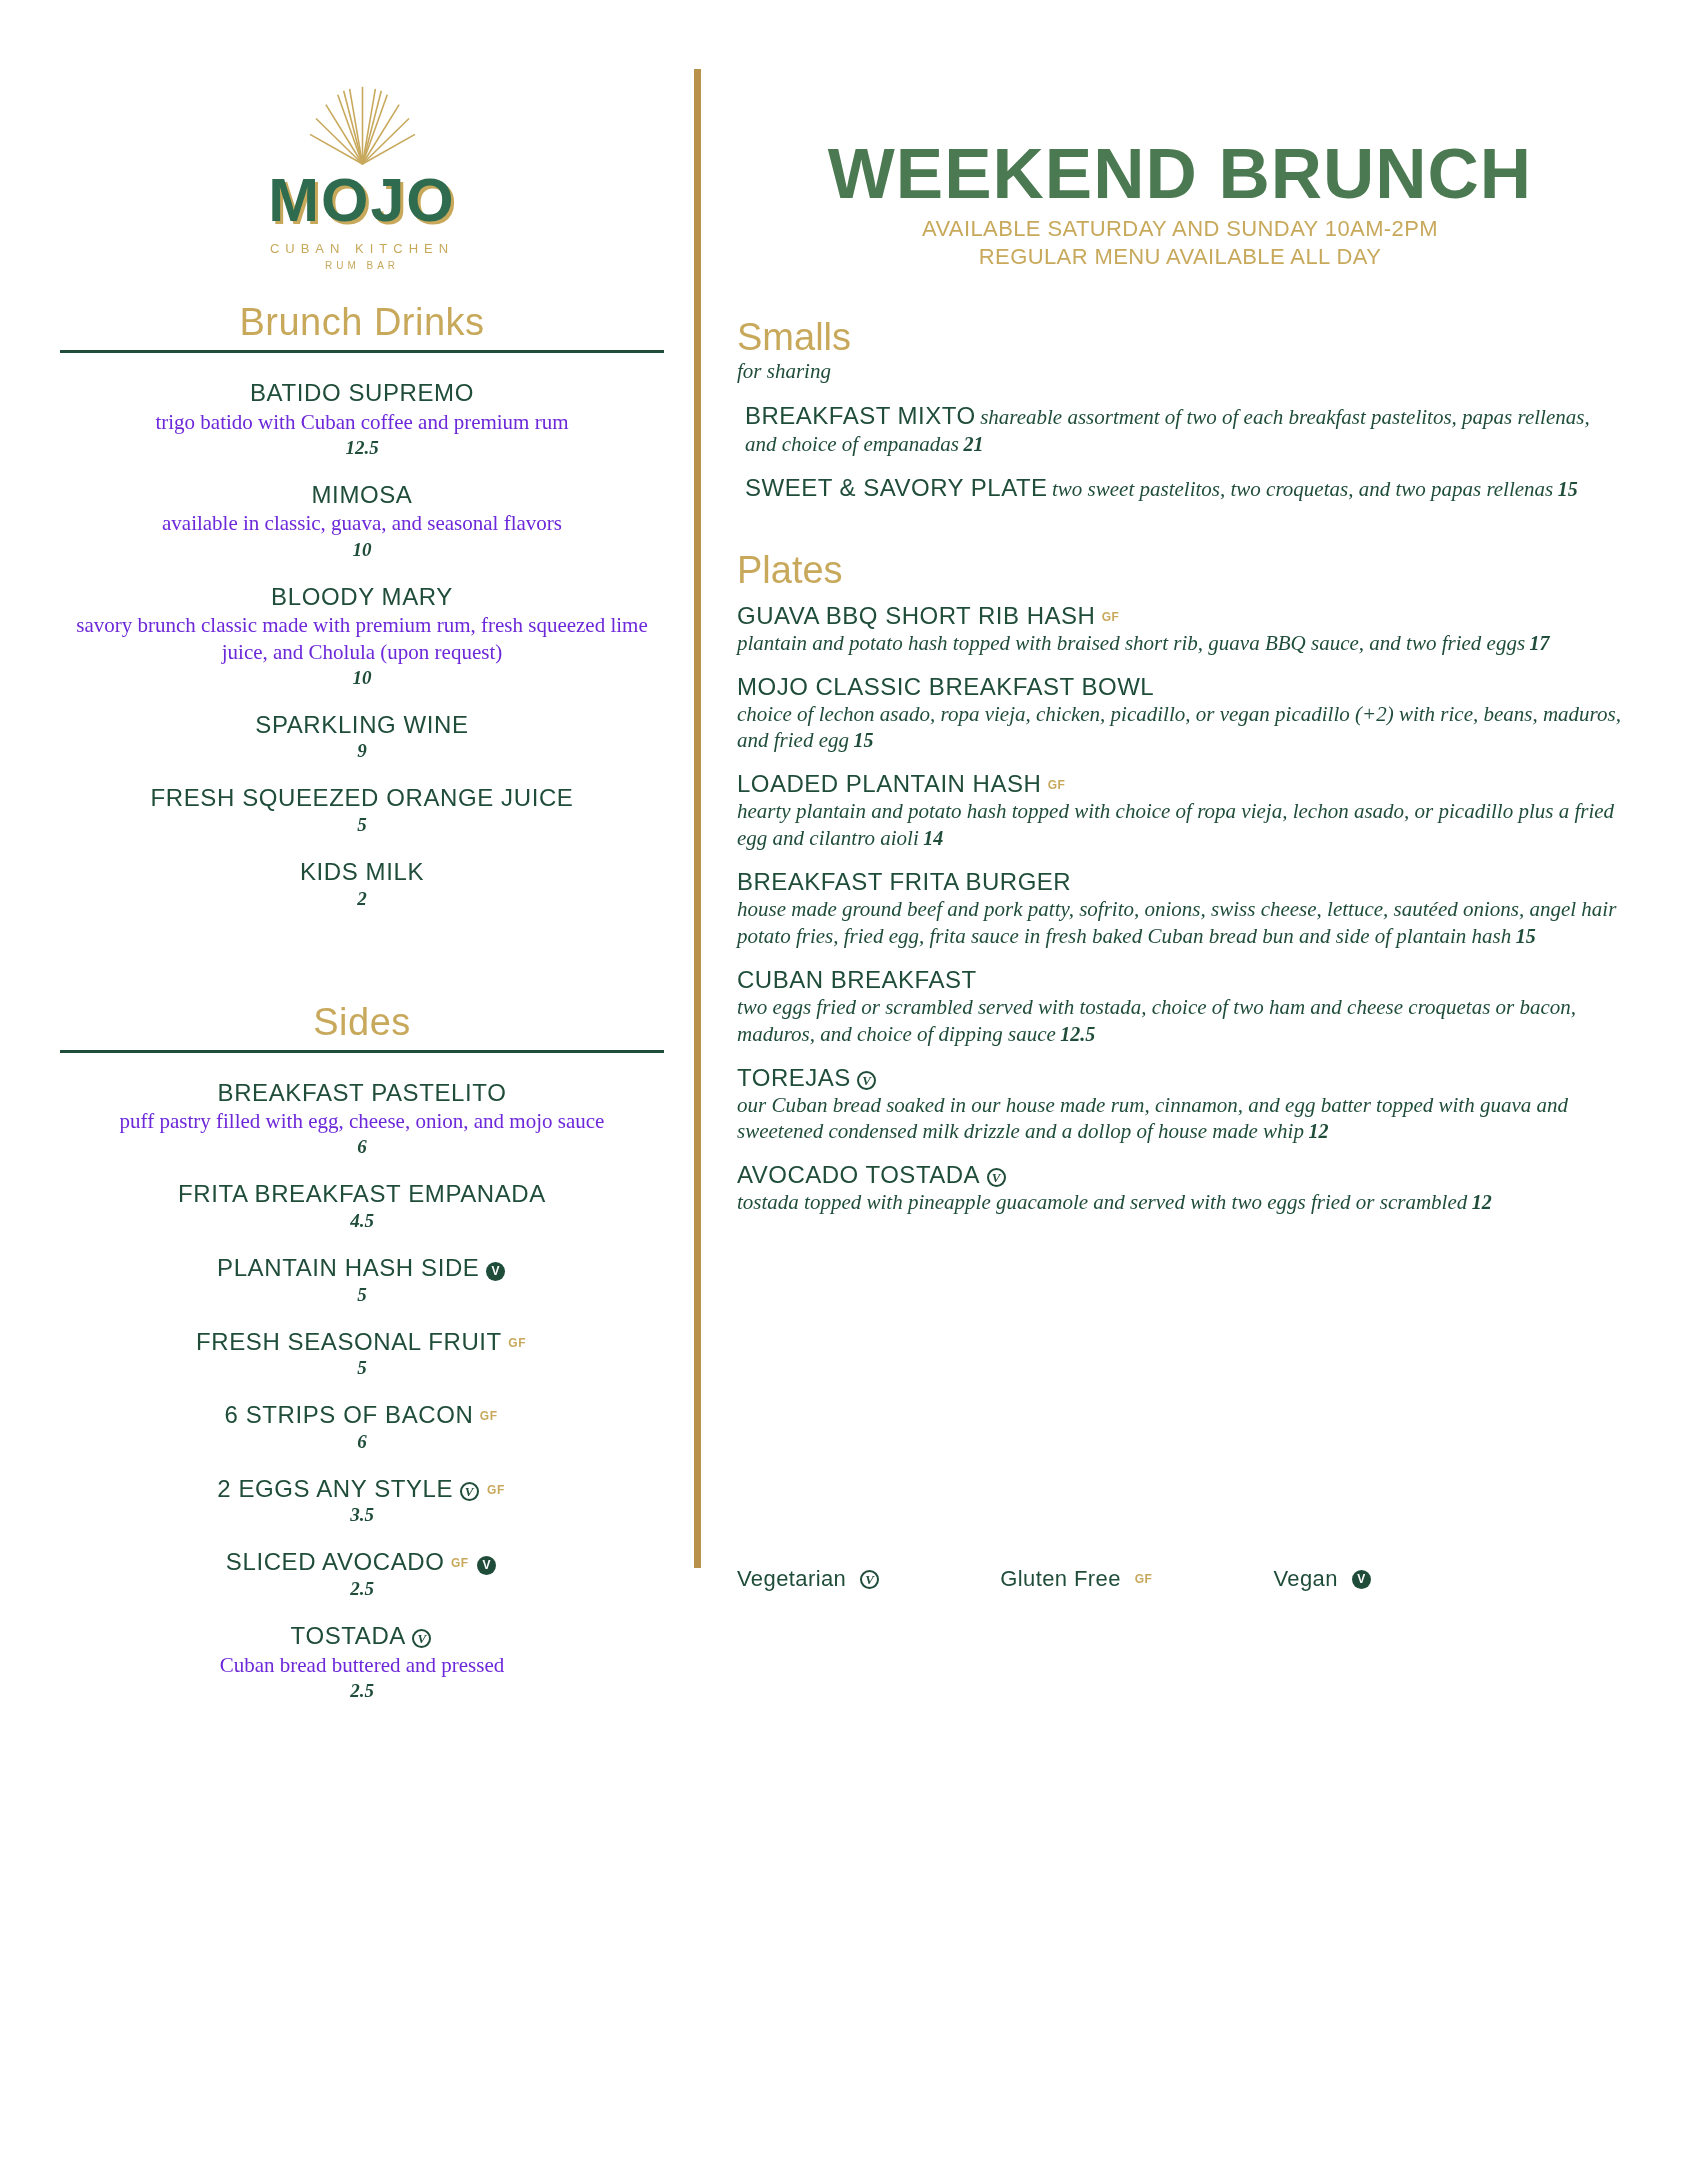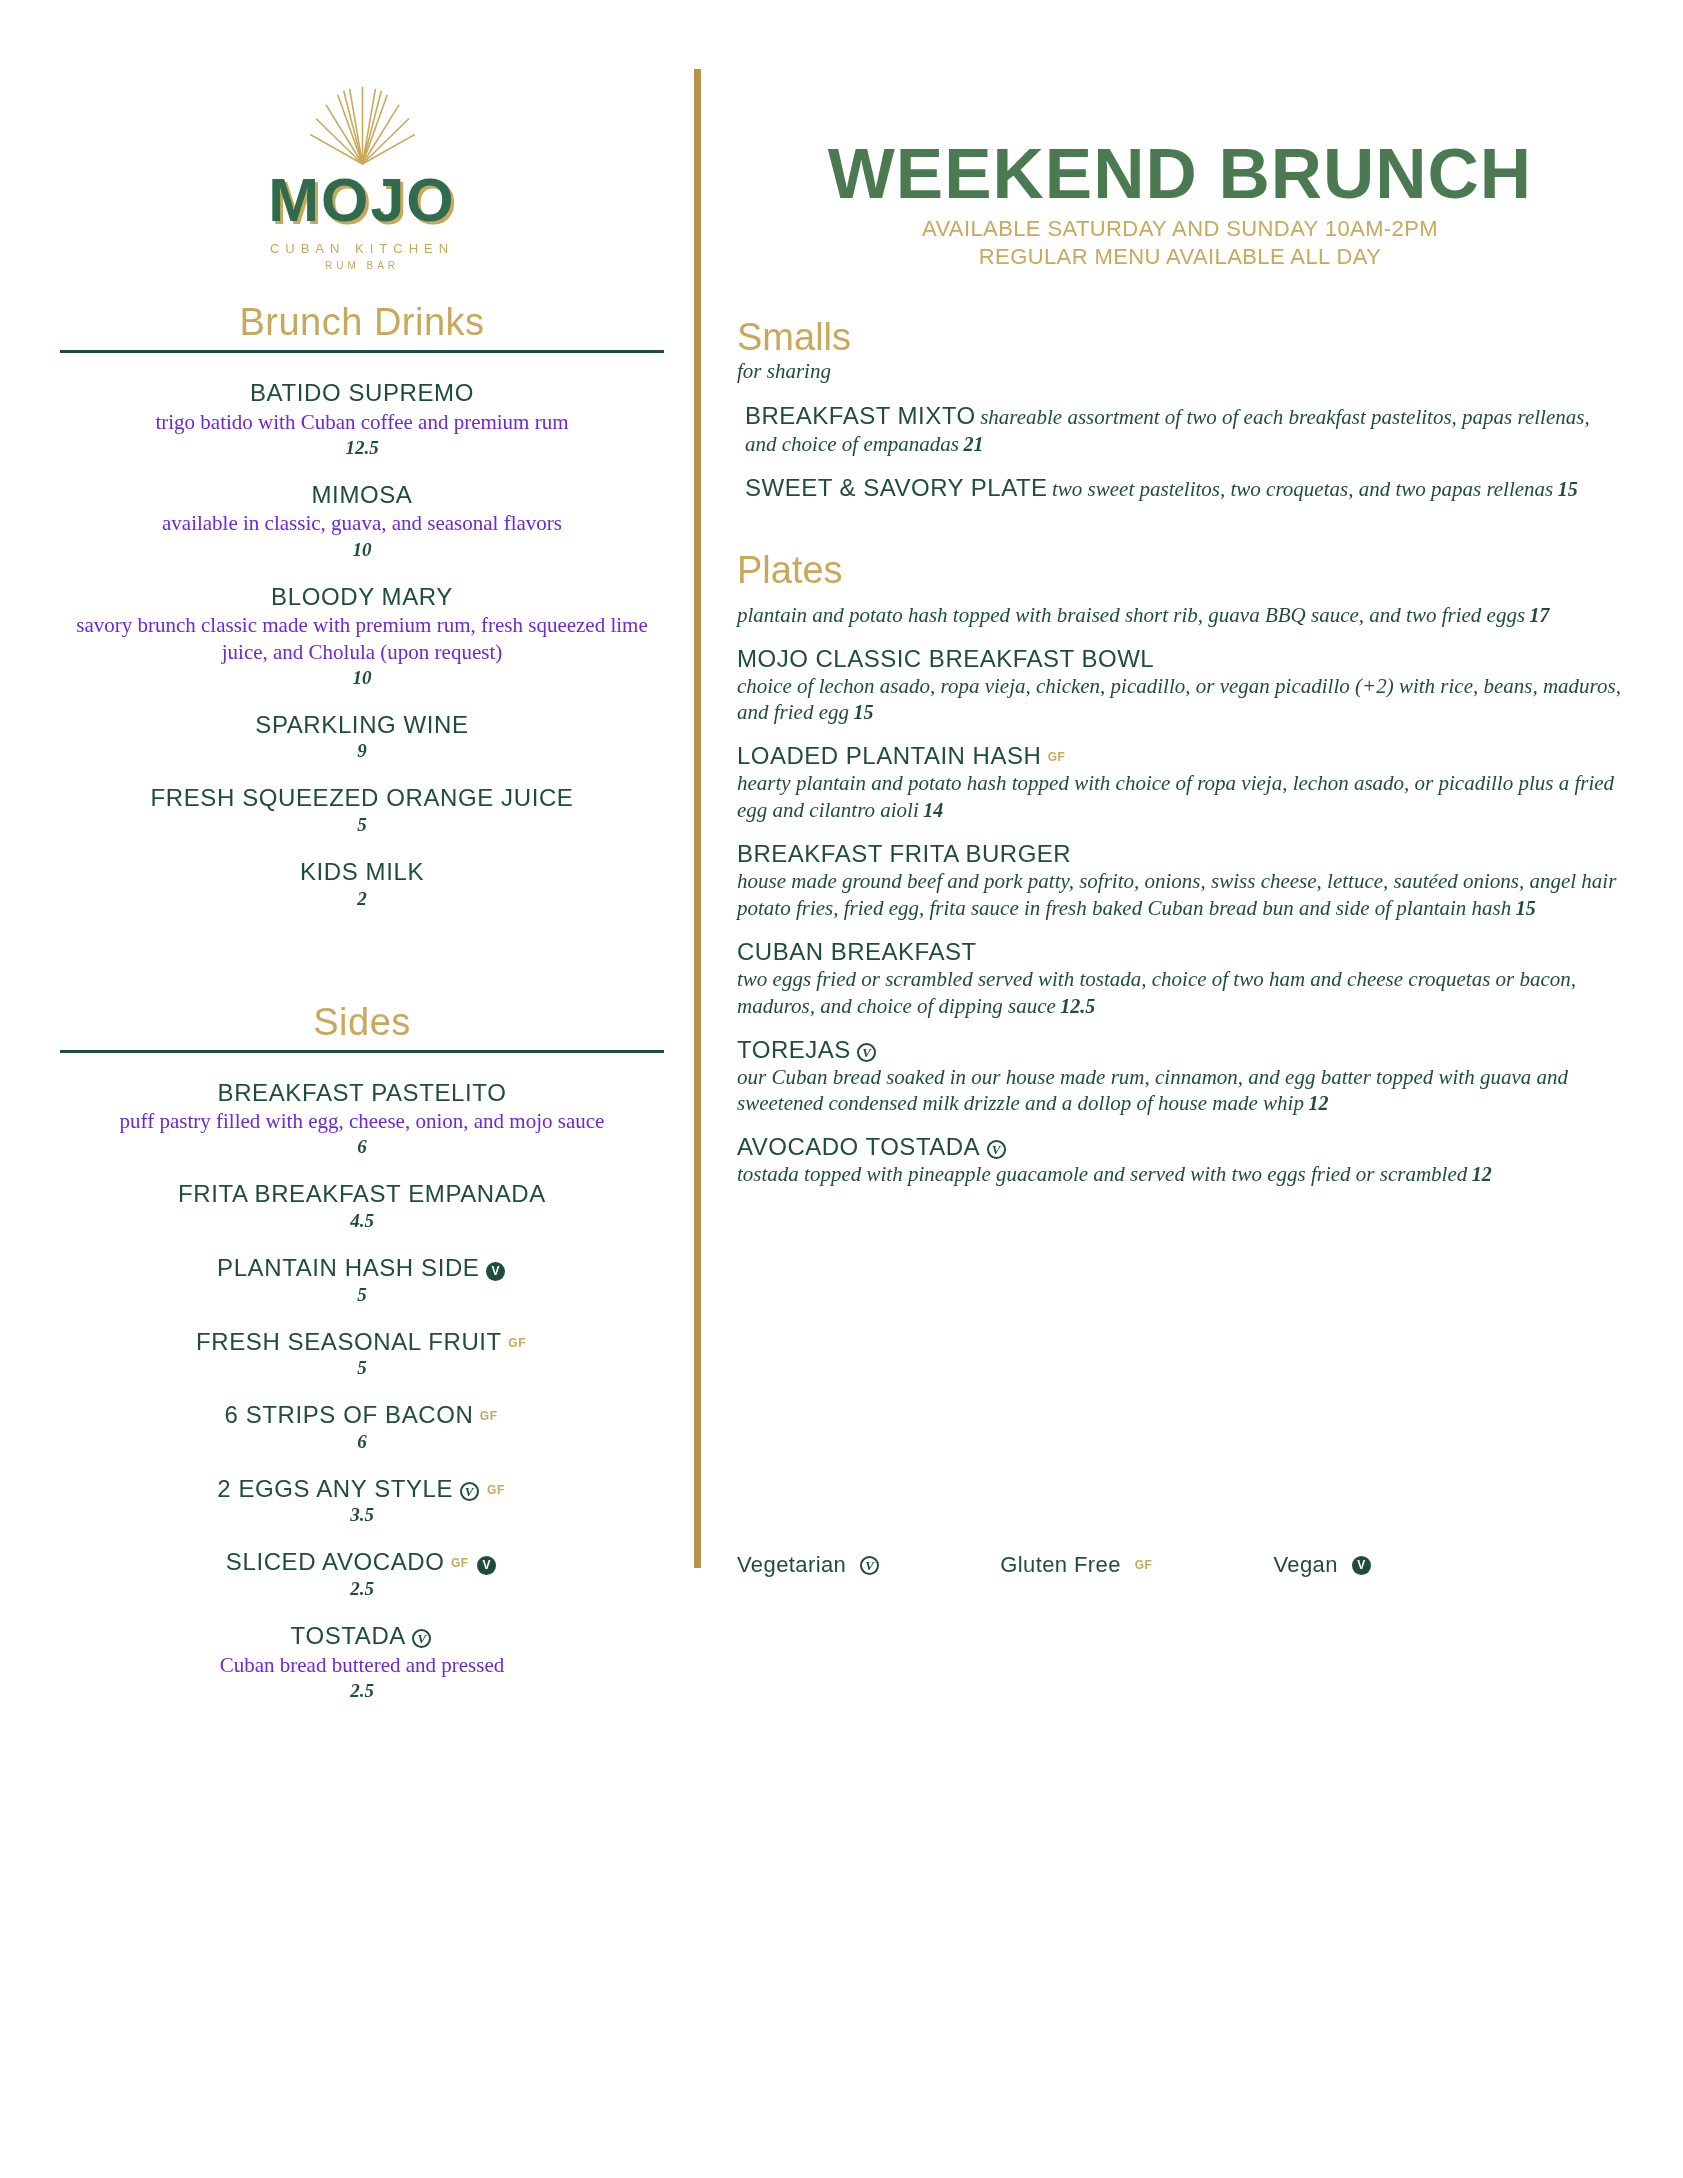--- a/index.html
+++ b/index.html
@@ -200,21 +200,21 @@
     color: #1f4d3a;
     border: 2px solid #1f4d3a;
     line-height: 16px;
     font-family: "Liberation Serif", serif;
     font-style: italic;
     font-size: 13px;
   }
 
   .legend {
     position: absolute;
-    bottom: 30px;
+    bottom: 16px;
     left: 0;
     right: 20px;
     display: flex;
     gap: 119px;
     align-items: center;
     font-size: 22px;
     color: #1f4d3a;
     letter-spacing: 0.4px;
   }
   .legend .entry { display: flex; align-items: center; gap: 12px; }
@@ -360,20 +360,24 @@
         <span class="r-price">15</span>
       </div>
     </div>
 
     <h2 class="section-title-right">Plates</h2>
     <div style="height:10px"></div>
 
     <div>
 
       <div class="r-item">
+        <div>
+          <span class="r-name">GUAVA BBQ SHORT RIB HASH</span>
+          <span class="badge-gf">GF</span>
+        </div>
         <span class="r-desc">plantain and potato hash topped with braised short rib, guava BBQ sauce, and two fried eggs</span>
         <span class="r-price">17</span>
       </div>
 
       <div class="r-item">
         <div>
           <span class="r-name">MOJO CLASSIC BREAKFAST BOWL</span>
         </div>
         <span class="r-desc">choice of lechon asado, ropa vieja, chicken, picadillo, or vegan picadillo (+2) with rice, beans, maduros, and fried egg</span>
         <span class="r-price">15</span>

